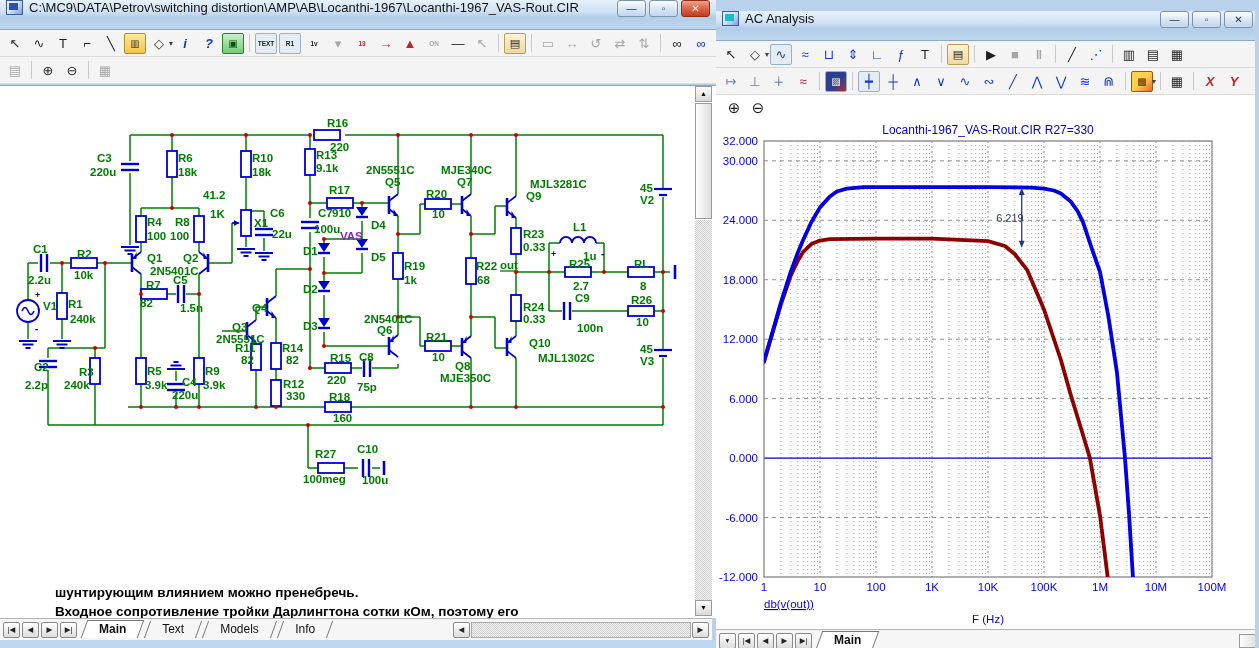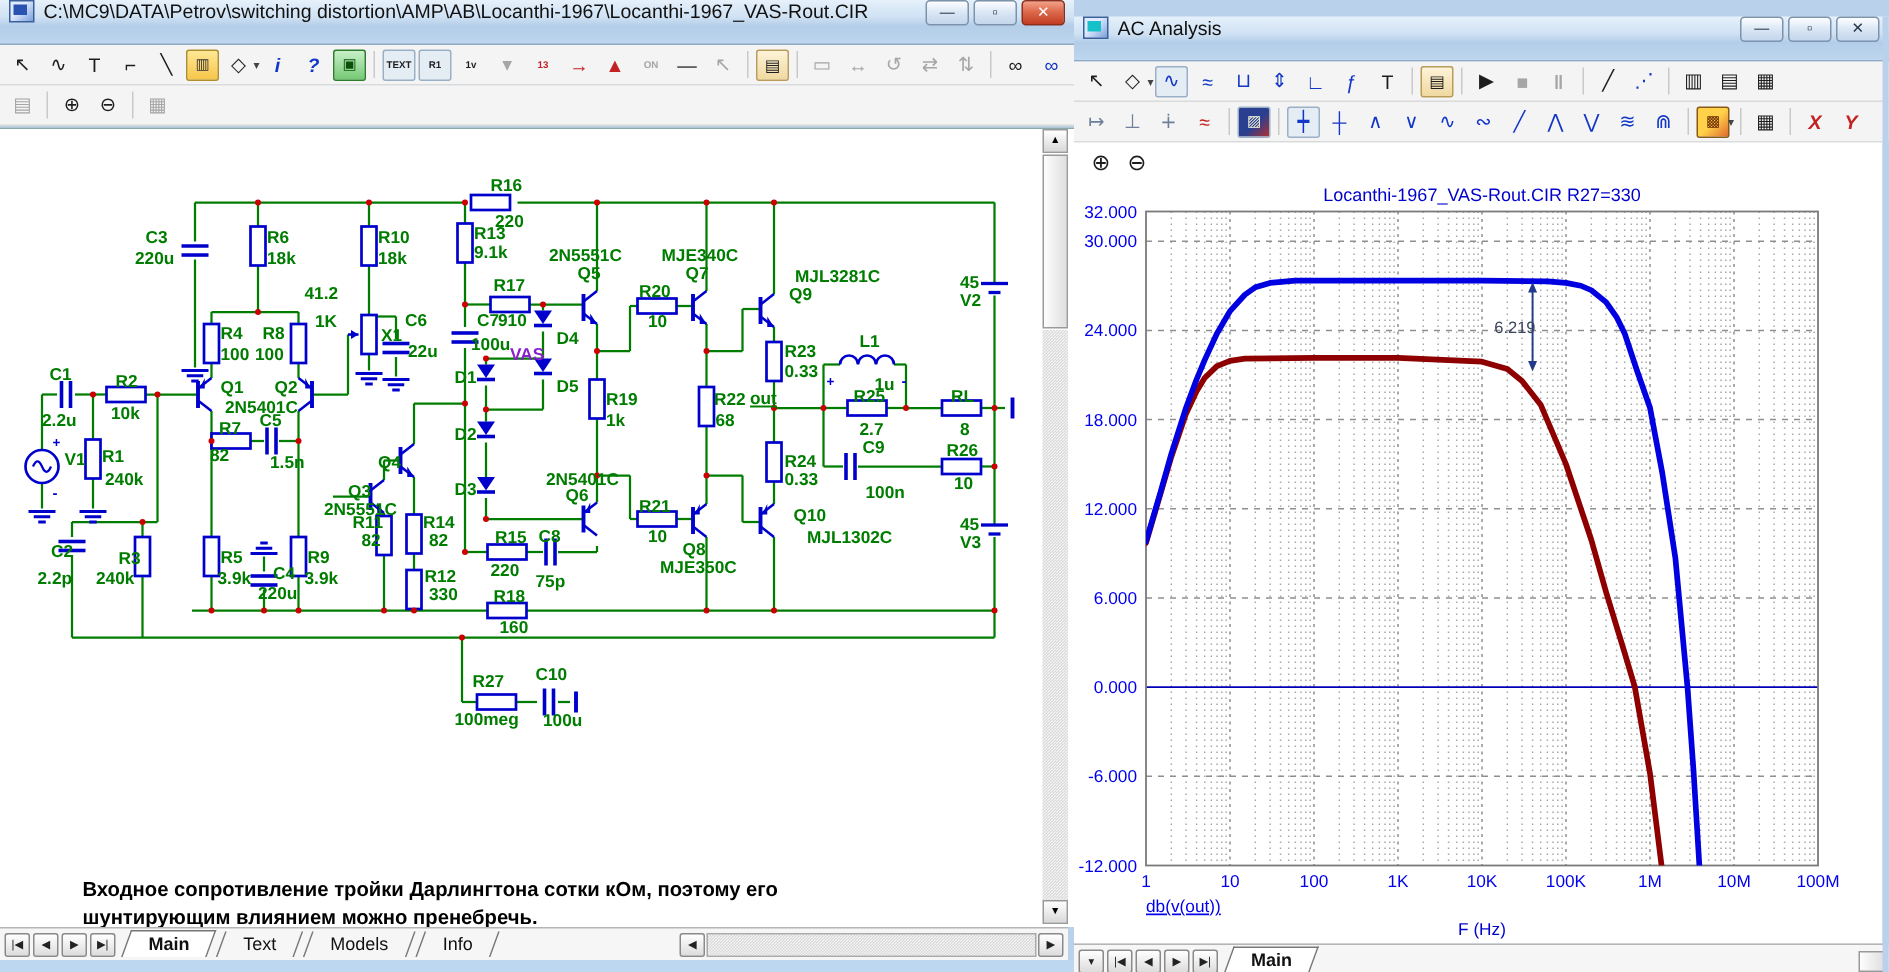--- a/index.html
+++ b/index.html
@@ -535,22 +535,22 @@
         <text x="426" y="340" fill="#007d00" font-size="11.5" font-weight="bold" font-family="Liberation Sans, DejaVu Sans, sans-serif">R21</text>
         <text x="432" y="360" fill="#007d00" font-size="11.5" font-weight="bold" font-family="Liberation Sans, DejaVu Sans, sans-serif">10</text>
         <text x="455" y="369" fill="#007d00" font-size="11.5" font-weight="bold" font-family="Liberation Sans, DejaVu Sans, sans-serif">Q8</text>
         <text x="440" y="381" fill="#007d00" font-size="11.5" font-weight="bold" font-family="Liberation Sans, DejaVu Sans, sans-serif">MJE350C</text>
         <text x="529" y="346" fill="#007d00" font-size="11.5" font-weight="bold" font-family="Liberation Sans, DejaVu Sans, sans-serif">Q10</text>
         <text x="538" y="361" fill="#007d00" font-size="11.5" font-weight="bold" font-family="Liberation Sans, DejaVu Sans, sans-serif">MJL1302C</text>
         <text x="476" y="269" fill="#007d00" font-size="11.5" font-weight="bold" font-family="Liberation Sans, DejaVu Sans, sans-serif">R22</text>
         <text x="477" y="283" fill="#007d00" font-size="11.5" font-weight="bold" font-family="Liberation Sans, DejaVu Sans, sans-serif">68</text>
       </svg>
     <div class="notes" id="schem-notes">
+        <div>шунтирующим влиянием можно пренебречь.</div>
         <div>Входное сопротивление тройки Дарлингтона сотки кОм, поэтому его</div>
-        <div>шунтирующим влиянием можно пренебречь.</div>
         <div>Подключим к выходу УНа такой резистор чтобы усиление снизилось на 6 дБ</div>
         <div>эо и будет выходное сопротивление УНа. Rout VAS = 330 Ом</div>
       </div>
   </div>
 
   <div class="vscroll">
     <div class="sb-btn" style="top:0">▲</div>
     <div class="sb-thumb" style="top:17px;height:116px"></div>
     <div class="dither" style="position:absolute;left:0;top:134px;width:17px;height:380px"></div>
     <div class="sb-btn" style="top:514px">▼</div>

